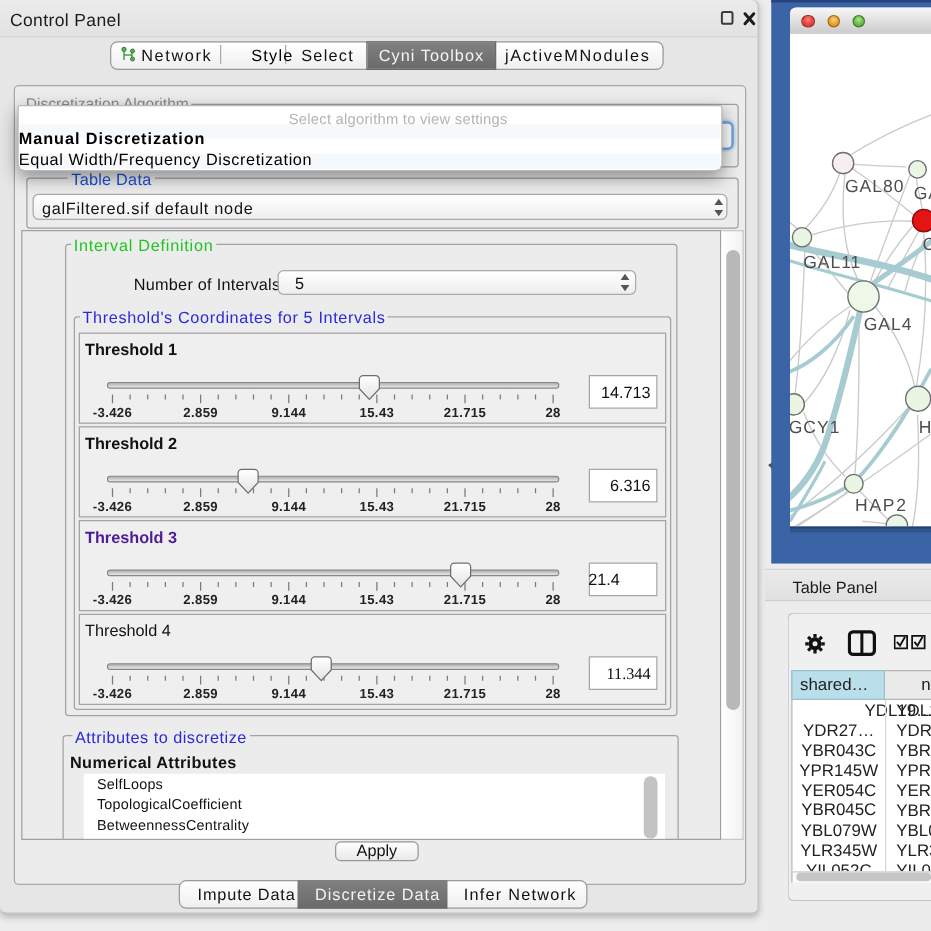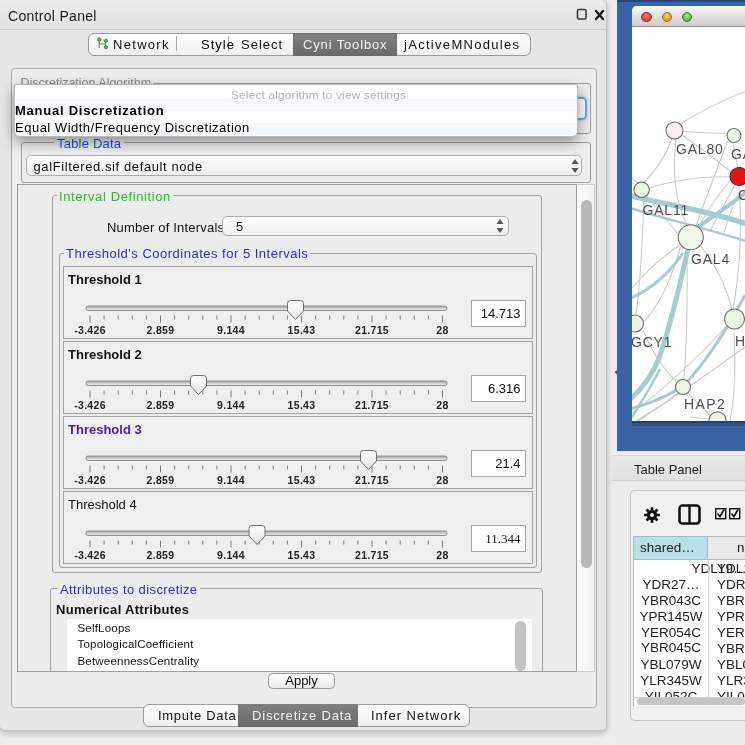--- a/index.html
+++ b/index.html
@@ -203,21 +203,21 @@
     <line x1="379.5" y1="49.5" x2="379.5" y2="56.5" stroke="#7b7b7b" stroke-width="1"></line>
  <text x="27.0" y="67.5" font-size="10.5" font-weight="bold" letter-spacing="0.3" fill="#222" text-anchor="middle" font-family="Liberation Sans, sans-serif">-3.426</text>
     <text x="97.5" y="67.5" font-size="10.5" font-weight="bold" letter-spacing="0.3" fill="#222" text-anchor="middle" font-family="Liberation Sans, sans-serif">2.859</text>
     <text x="168.0" y="67.5" font-size="10.5" font-weight="bold" letter-spacing="0.3" fill="#222" text-anchor="middle" font-family="Liberation Sans, sans-serif">9.144</text>
     <text x="238.5" y="67.5" font-size="10.5" font-weight="bold" letter-spacing="0.3" fill="#222" text-anchor="middle" font-family="Liberation Sans, sans-serif">15.43</text>
     <text x="309.0" y="67.5" font-size="10.5" font-weight="bold" letter-spacing="0.3" fill="#222" text-anchor="middle" font-family="Liberation Sans, sans-serif">21.715</text>
     <text x="379.5" y="67.5" font-size="10.5" font-weight="bold" letter-spacing="0.3" fill="#222" text-anchor="middle" font-family="Liberation Sans, sans-serif">28</text>
  <path d="M300.5,34.5 h10 a3,3 0 0 1 3,3 v7.5 L305.5,53.5 L297.5,45 v-7.5 a3,3 0 0 1 3,-3 z" fill="url(#tg)" stroke="#6e6e6e" stroke-width="1"></path>
 </svg>
 <div class="abs" style="left:470.5px;top:450.0px;width:55px;height:27px;background:#ffffff;border:1px solid #a5a5a5;box-sizing:border-box;"></div>
-<div class="abs" style="left:470.5px;top:450.0px;width:50px;height:41px;line-height:27px;text-align:right;font-size:13px;color:#111;">21.4</div>
+<div class="abs" style="left:470.5px;top:450.0px;width:50px;height:41px;line-height:27px;text-align:left;font-size:13px;color:#111;">21.4</div>
 <div class="abs" style="left:63px;top:491.0px;width:470px;height:73px;background:#efefef;border:1px solid #a3a3a3;box-sizing:border-box;"></div>
 <div class="abs b13" style="left:68px;top:497.0px;color:#111;font-weight:normal;">Threshold 4</div>
 <svg class="abs" style="left:63px;top:491.0px;" width="470" height="73" viewBox="0 0 470 73">
  <defs>
       <linearGradient id="tg" x1="0" y1="0" x2="0" y2="1">
         <stop offset="0" stop-color="#ffffff"></stop>
         <stop offset="1" stop-color="#e3e3e3"></stop>
       </linearGradient>
       <linearGradient id="trk" x1="0" y1="0" x2="0" y2="1">
         <stop offset="0" stop-color="#a8a8a8"></stop>

